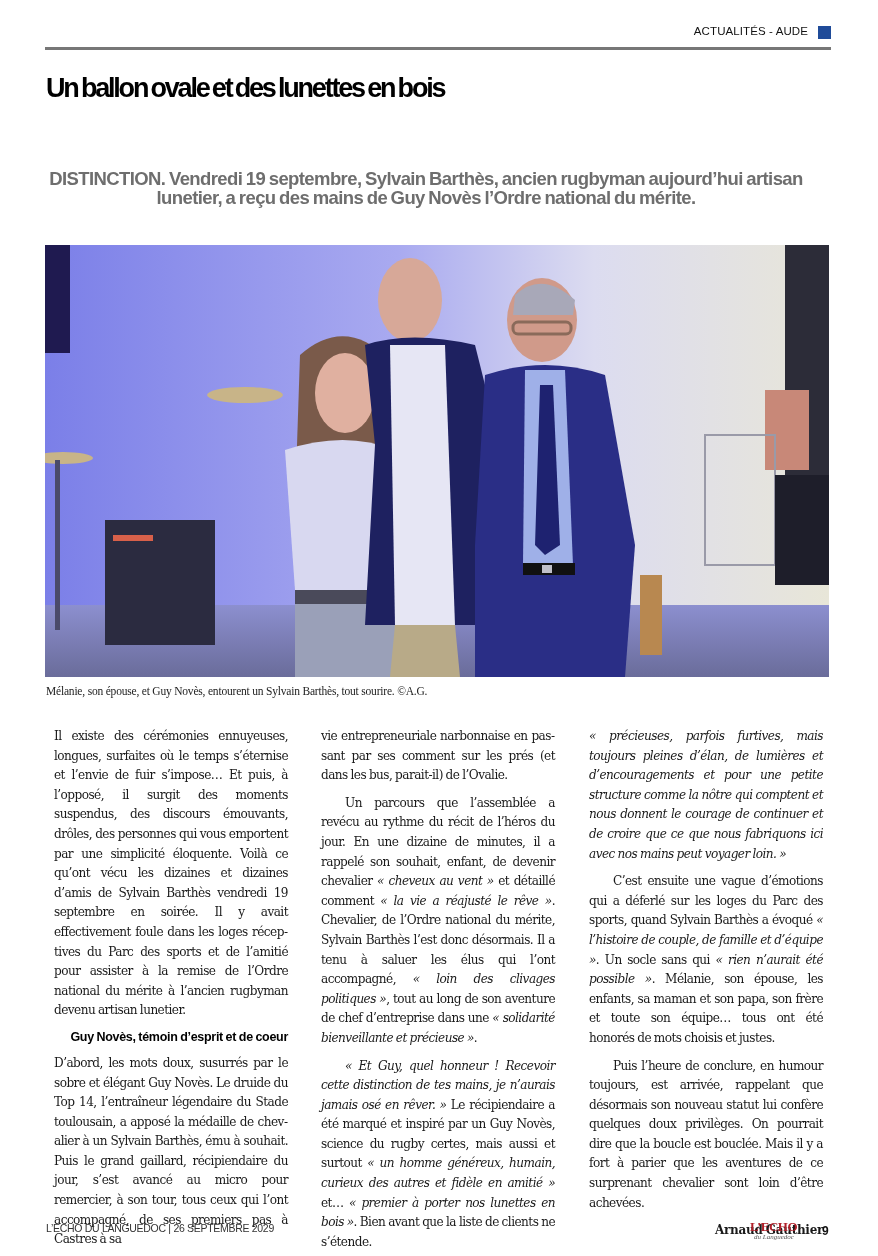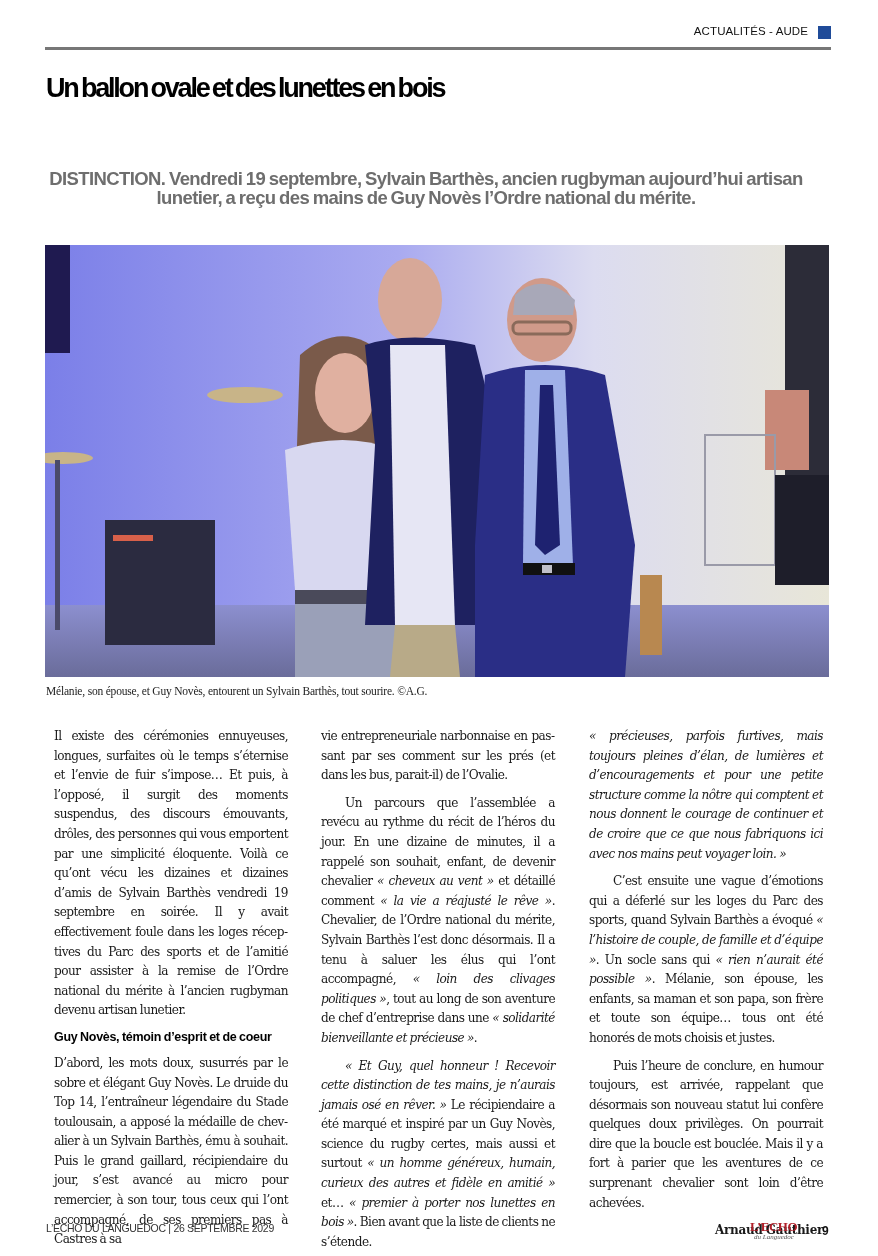--- a/index.html
+++ b/index.html
@@ -12,21 +12,21 @@
     .photo { position: absolute; top: 245px; left: 45px; width: 784px; height: 432px; overflow: hidden; background: #8b8fe6; }
     .photo svg { display: block; }
     .caption { position: absolute; top: 685px; left: 46px; font-family: "Liberation Serif", serif; font-size: 11.5px; color: #222; letter-spacing: -0.2px; }
     .col { position: absolute; top: 719px; width: 250px; font-family: "DejaVu Serif", serif; font-size: 12.1px; line-height: 19.6px; letter-spacing: -0.55px; word-spacing: -0.5px; color: #1a1a1a; text-align: justify; hyphens: manual; }
     .col p { margin: 8px; }
     .col p.indent { text-indent: 24px; }
     .col1 { left: 46px; }
     .col2 { left: 313px; }
     .col3 { left: 581px; }
     .col em, .col .it { font-style: italic; }
-    .subhead { margin: 19px 0 0 0; font-family: "Liberation Sans", sans-serif; font-weight: 700; font-size: 12.5px; line-height: 17px; letter-spacing: -0.3px; color: #000; text-align: left; }
+    .subhead { margin: 19px 0 0 0; font-family: "Liberation Sans", sans-serif; font-weight: 700; font-size: 12.5px; line-height: 17px; letter-spacing: -0.3px; color: #000; text-align: right; }
     .signature { margin-top: 22px; text-align: right; font-weight: 700; font-family: "DejaVu Serif", serif; font-size: 12px; letter-spacing: -0.3px; }
     .footer-left { position: absolute; top: 1222px; left: 46px; font-family: "Liberation Sans", sans-serif; font-size: 10.5px; letter-spacing: -0.3px; color: #333; }
     .footer-logo { position: absolute; top: 1220px; left: 750px; width: 58px; height: 24px; }
     .footer-logo .logo-main { font-family: "Liberation Serif", serif; font-weight: 700; font-size: 13px; color: #b0202a; letter-spacing: -0.5px; line-height: 13px; display: block; }
     .footer-logo .logo-sub { font-family: "Liberation Serif", serif; font-style: italic; font-size: 7px; color: #555; line-height: 8px; display: block; padding-left: 4px; }
     .page-number { position: absolute; top: 1224px; left: 822px; font-family: "Liberation Sans", sans-serif; font-weight: 700; font-size: 12px; color: #111; }
   </style>
 </head>
 <body>
 

